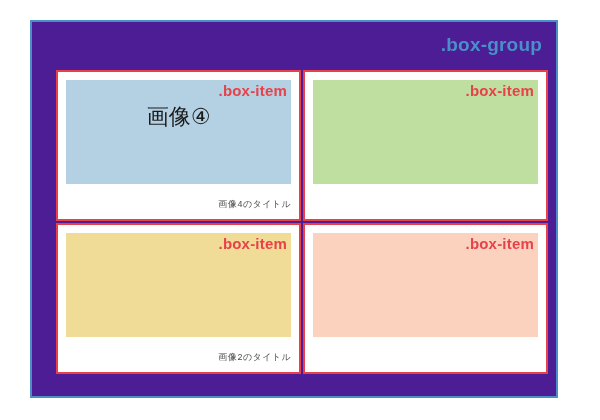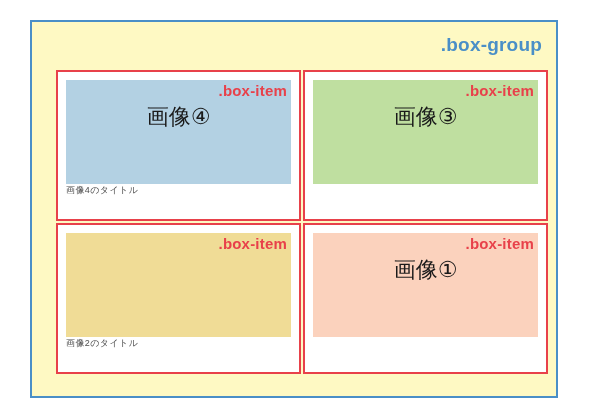--- a/index.html
+++ b/index.html
@@ -16,21 +16,21 @@
 
   
   #box-group {
     position: absolute;
     left: 30px;
     top: 20px;
     width: 528px;
     height: 378px;
     border: 2px solid #4a8fc7;
     box-sizing: border-box;
-    background: #fef9c3;
+    background: #4c1d95;
   }
 
   #box-group-label {
     position: absolute;
     right: 14px;
     top: 12px;
     color: #4a8fc7;
     font-size: 19px;
     font-weight: 600;
     letter-spacing: 0.2px;
@@ -88,25 +88,27 @@
     text-align: center;
     color: #1a1a1a;
     font-size: 22px;
     font-family: "DejaVu Sans", "Liberation Sans", sans-serif;
     font-weight: 400;
     line-height: 1;
     white-space: nowrap;
   }
 
   .item-caption {
+    margin-top: 14px;
     color: #4d4d4d;
     font-size: 9px;
-    font-family: Liberation Sans, sans-serif;
+    font-family: Liberation Mono, monospace;
     letter-spacing: 0.4px;
     white-space: nowrap;
+    text-align: right;
   }
 </style>
 </head>
 <body>
 
 <div id="box-group" style="border-color: rgb(74, 143, 199);">
 
   <div id="box-group-label" style="color: rgb(74, 143, 199);">.box-group</div>
 
   <div id="grid">
@@ -115,32 +117,30 @@
       <div class="item-media" style="background: rgb(179, 209, 227);">
         <div class="item-label" style="color: rgb(232, 65, 74);">.box-item</div>
         <div class="item-placeholder">画像④</div>
       </div>
       <div class="item-caption" style="color: rgb(77, 77, 77);">画像4のタイトル</div>
     </div>
 
     <div class="box-item" style="border-color: rgb(232, 65, 74);">
       <div class="item-media" style="background: rgb(191, 223, 160);">
         <div class="item-label" style="color: rgb(232, 65, 74);">.box-item</div>
-        <div class="item-placeholder">画像③</div>
       </div>
     </div>
 
     <div class="box-item" style="border-color: rgb(232, 65, 74);">
       <div class="item-media" style="background: rgb(240, 220, 150);">
         <div class="item-label" style="color: rgb(232, 65, 74);">.box-item</div>
       </div>
       <div class="item-caption" style="color: rgb(77, 77, 77);">画像2のタイトル</div>
     </div>
 
     <div class="box-item" style="border-color: rgb(232, 65, 74);">
       <div class="item-media" style="background: rgb(251, 210, 189);">
         <div class="item-label" style="color: rgb(232, 65, 74);">.box-item</div>
-        <div class="item-placeholder">画像①</div>
       </div>
     </div>
 
   </div>
 </div>
 
 </body></html>

